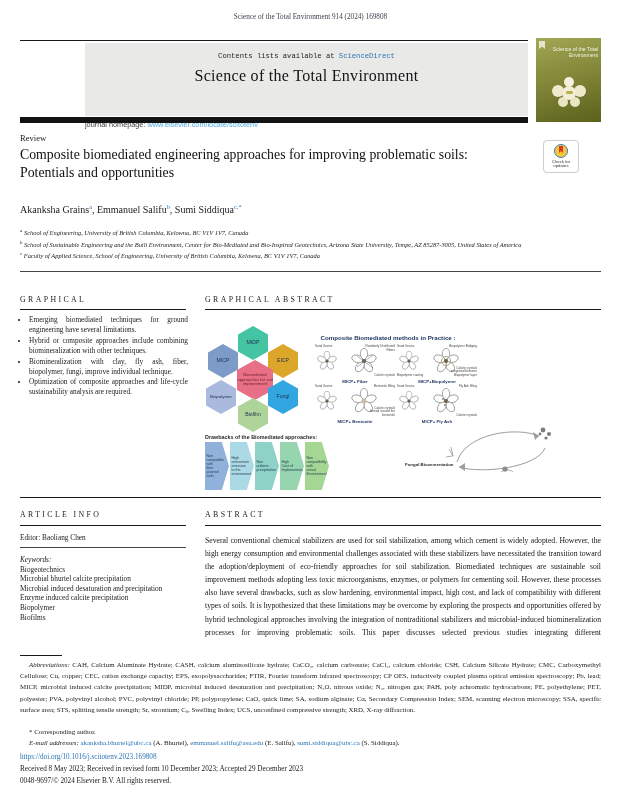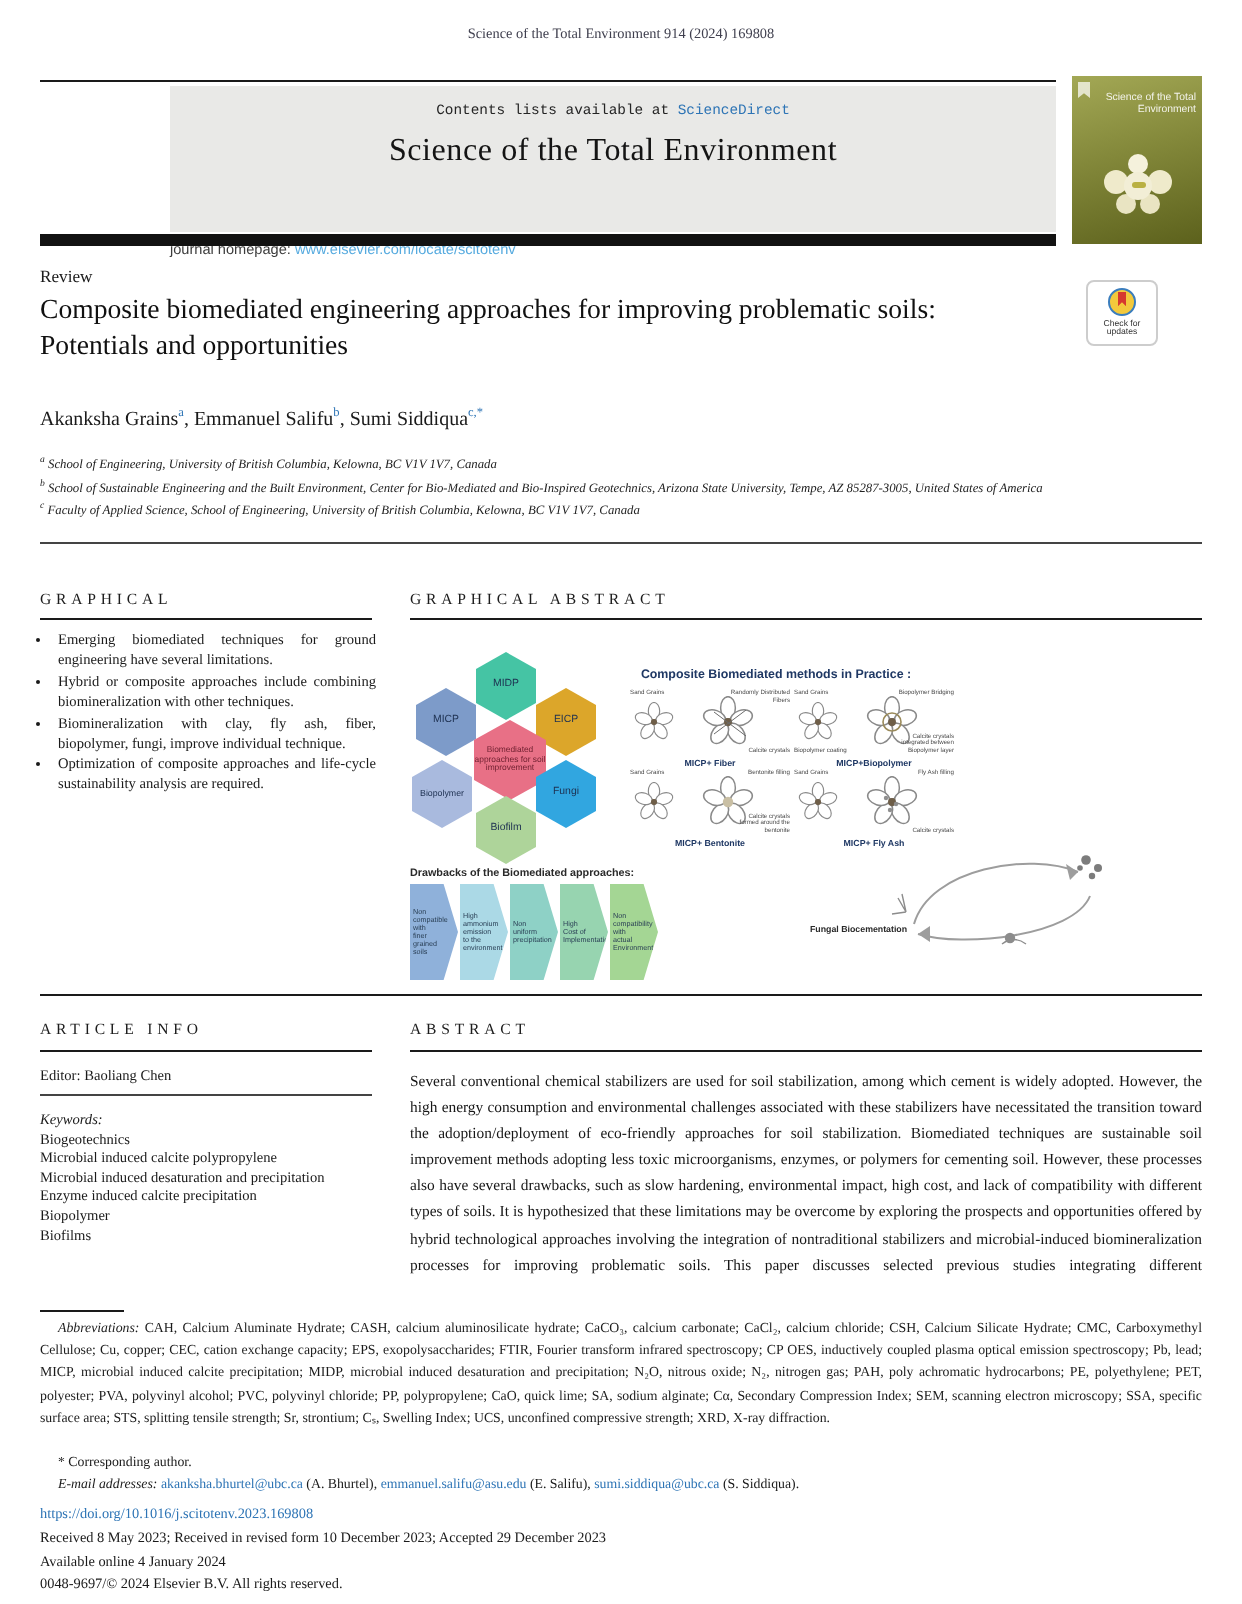--- a/index.html
+++ b/index.html
@@ -344,21 +344,21 @@
 
   <div class="abs rule mid-rule"></div>
 
   <div class="abs sec-head info-head">ARTICLE INFO</div>
   <div class="abs rule info-rule"></div>
   <div class="abs editor">Editor: Baoliang Chen</div>
   <div class="abs rule thin editor-rule"></div>
   <div class="abs keywords">
     <div class="kw-label">Keywords:</div>
     <div>Biogeotechnics</div>
-    <div>Microbial induced calcite polypropylene</div>
+    <div>Microbial bhurtel calcite precipitation</div>
     <div>Microbial induced desaturation and precipitation</div>
     <div>Enzyme induced calcite precipitation</div>
     <div>Biopolymer</div>
     <div>Biofilms</div>
   </div>
 
   <div class="abs sec-head abs-head">ABSTRACT</div>
   <div class="abs rule abs-rule"></div>
   <div class="abs abs-text">Several conventional chemical stabilizers are used for soil stabilization, among which cement is widely adopted. However, the high energy consumption and environmental challenges associated with these stabilizers have necessitated the transition toward the adoption/deployment of eco-friendly approaches for soil stabilization. Biomediated techniques are sustainable soil improvement methods adopting less toxic microorganisms, enzymes, or polymers for cementing soil. However, these processes also have several drawbacks, such as slow hardening, environmental impact, high cost, and lack of compatibility with different types of soils. It is hypothesized that these limitations may be overcome by exploring the prospects and opportunities offered by hybrid technological approaches involving the integration of nontraditional stabilizers and microbial-induced biomineralization processes for improving problematic soils. This paper discusses selected previous studies integrating different</div>
 
@@ -370,17 +370,16 @@
     <p>* Corresponding author.</p>
     <p>
       <span class="it">E-mail addresses:</span>
       <span class="link">akanksha.bhurtel@ubc.ca</span><span> (A. Bhurtel), </span><span class="link">emmanuel.salifu@asu.edu</span><span> (E. Salifu), </span><span class="link">sumi.siddiqua@ubc.ca</span><span> (S. Siddiqua).</span>
     </p>
   </div>
 
   <div class="abs footer">
     <p><span class="link">https://doi.org/10.1016/j.scitotenv.2023.169808</span></p>
     <p>Received 8 May 2023; Received in revised form 10 December 2023; Accepted 29 December 2023</p>
-    <p>Available online 4 January 2024</p>
     <p>0048-9697/© 2024 Elsevier B.V. All rights reserved.</p>
   </div>
 
 </div>
 
 </body></html>

